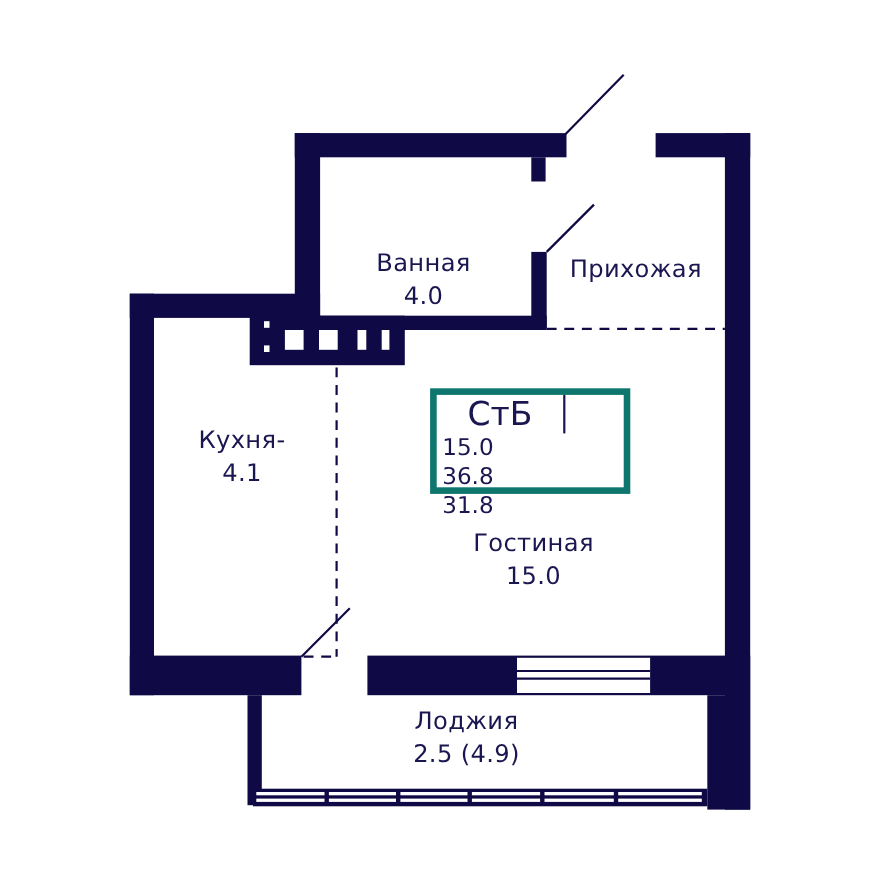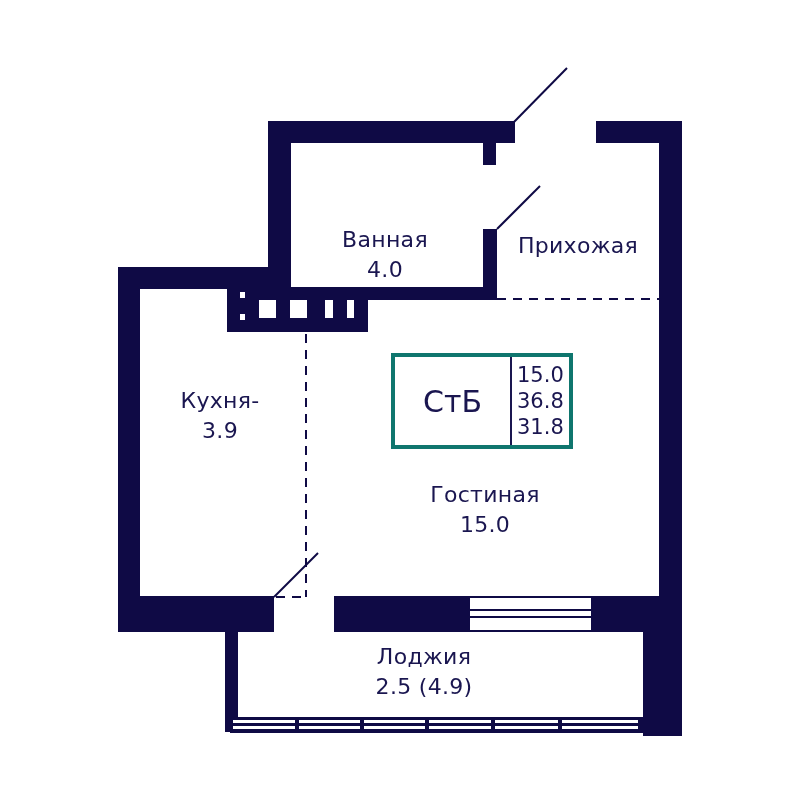--- a/index.html
+++ b/index.html
@@ -3,21 +3,21 @@
   <meta charset="utf-8">
   <style>
     html, body { margin: 0; padding: 0; background: #ffffff; }
     body { width: 800px; height: 800px; position: relative; overflow: hidden; font-family: "DejaVu Sans", sans-serif; }
     #plan { position: absolute; left: 0; top: 0; width: 800px; height: 800px; }
     .wall { fill: #0f0a45; }
     .win { fill: #ffffff; }
     .thin { stroke: #0f0a45; stroke-width: 2; fill: none; }
     .dash { stroke: #0f0a45; stroke-width: 2; fill: none; stroke-dasharray: 9 7; }
     .lbl { position: absolute; color: #1a1650; text-align: center; font-size: 22px; line-height: 30px; letter-spacing: 0.3px; }
-    .summary { position: absolute; left: 391px; top: 353px; width: 182px; height: 96px; border: 4px solid #0f766e; box-sizing: border-box; display: flex; }
+    .summary { position: absolute; left: 391px; top: 353px; width: 182px; height: 96px; border: 6px solid #0f766e; box-sizing: border-box; display: flex; flex-direction: column; }
     .summary .type { width: 115px; border-right: 2px solid #1a1650; display: flex; align-items: center; justify-content: center; font-size: 30px; color: #1a1650; }
     .summary .areas { flex: 1; display: flex; flex-direction: column; justify-content: center; padding-left: 5px; color: #1a1650; font-size: 21px; line-height: 26px; }
   </style>
 </head>
 <body>
 
 <svg id="plan" viewBox="0 0 800 800" xmlns="http://www.w3.org/2000/svg">
 
   <rect class="wall" x="268" y="121" width="247" height="22"></rect>
   <rect class="wall" x="268" y="121" width="23" height="180"></rect>
@@ -74,21 +74,21 @@
   <div>Ванная</div>
   <div>4.0</div>
 </div>
 
 <div class="lbl" style="left:497px; top:231px; width:162px;">
   <div>Прихожая</div>
 </div>
 
 <div class="lbl" style="left:150px; top:386px; width:140px;">
   <div>Кухня-</div>
-  <div>3.9</div>
+  <div>4.1</div>
 </div>
 
 <div class="lbl" style="left:400px; top:480px; width:170px;">
   <div>Гостиная</div>
   <div>15.0</div>
 </div>
 
 <div class="lbl" style="left:339px; top:642px; width:170px;">
   <div>Лоджия</div>
   <div>2.5 (4.9)</div>

